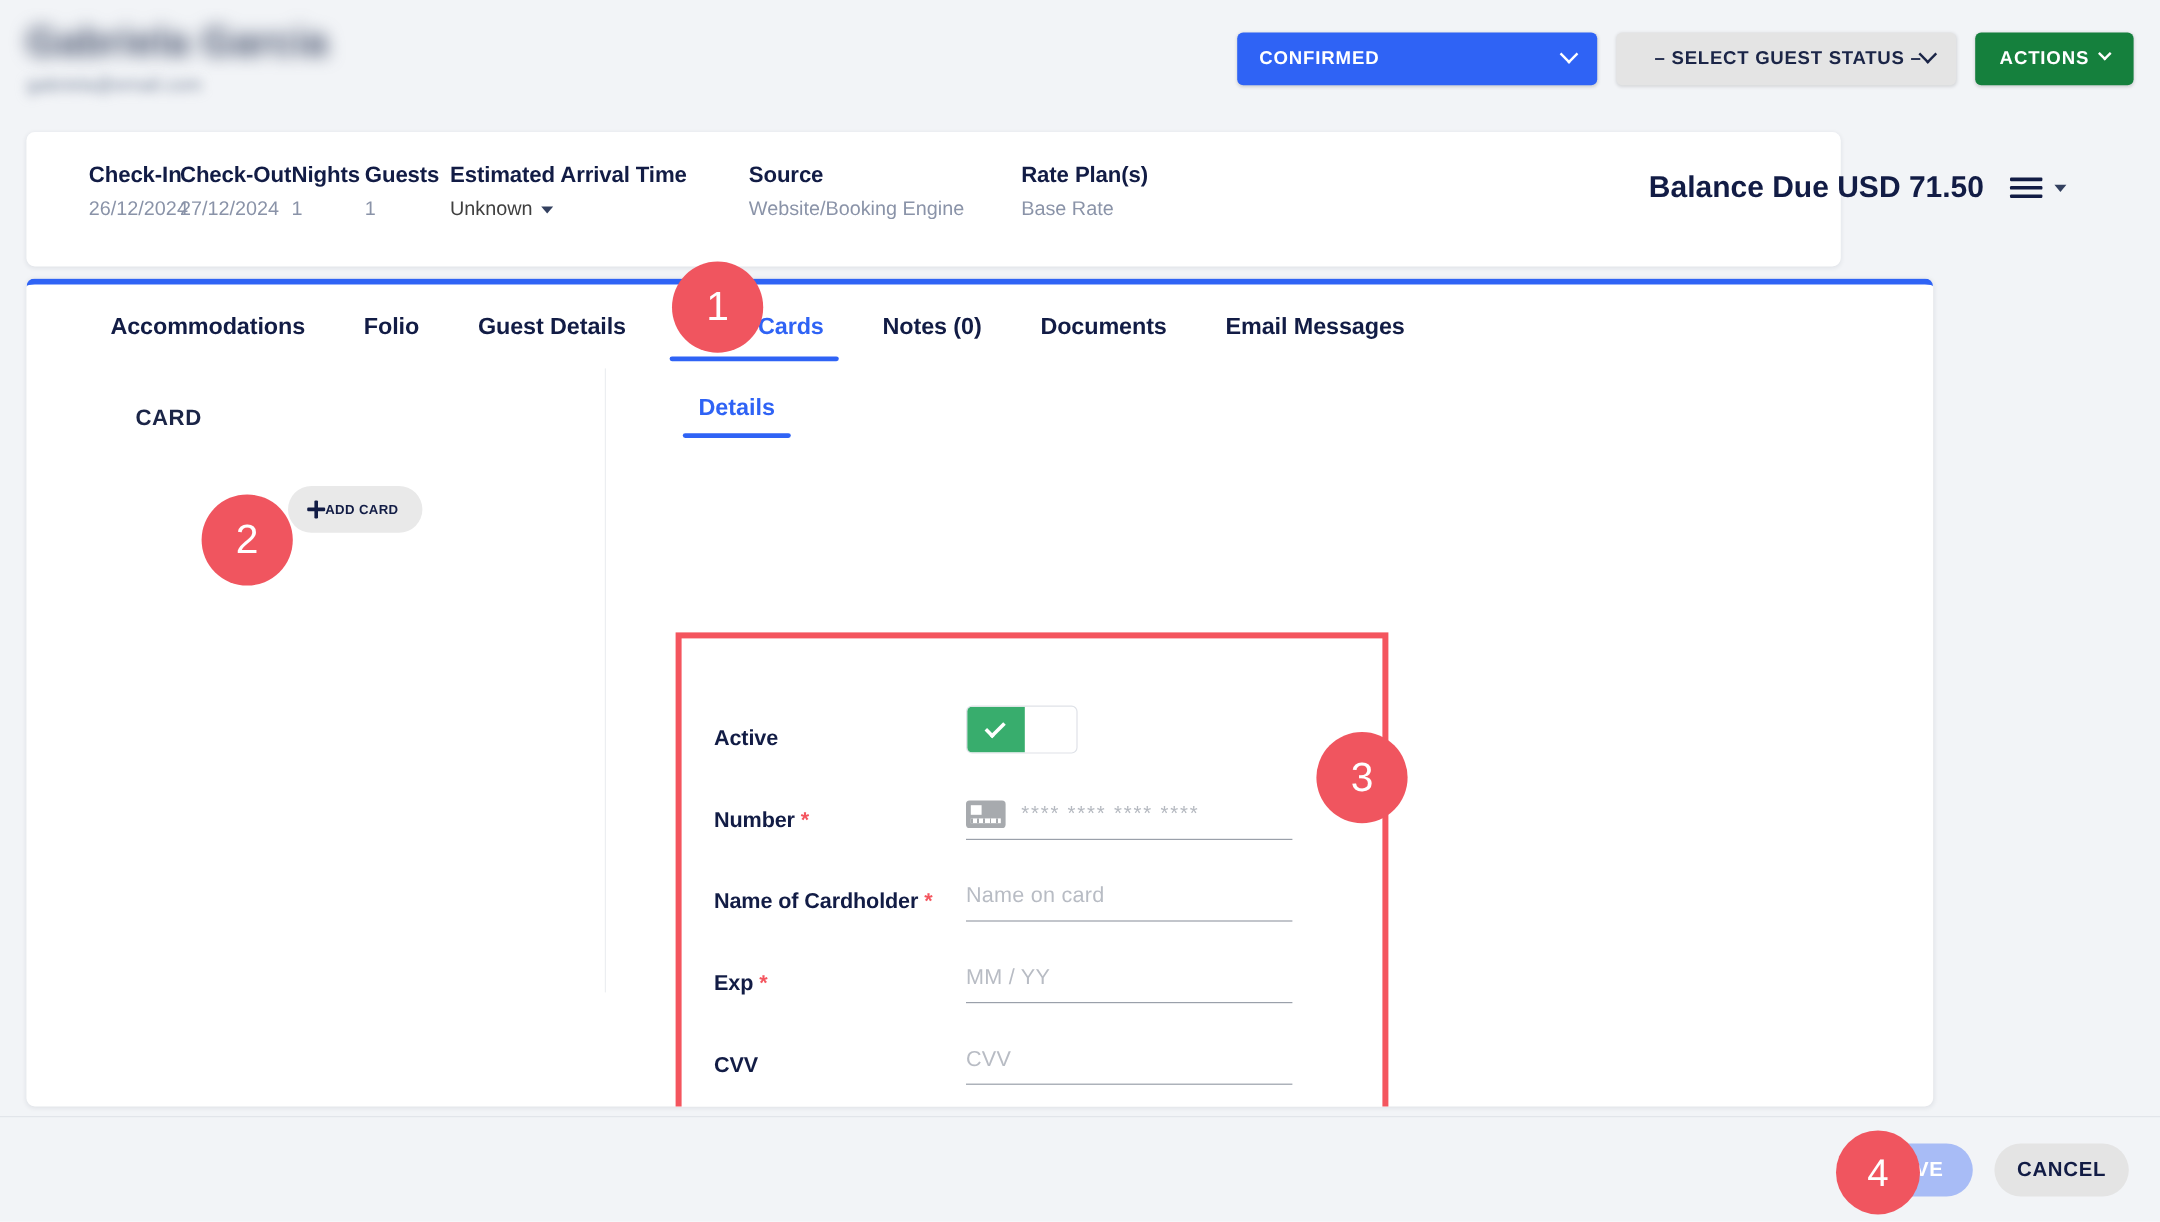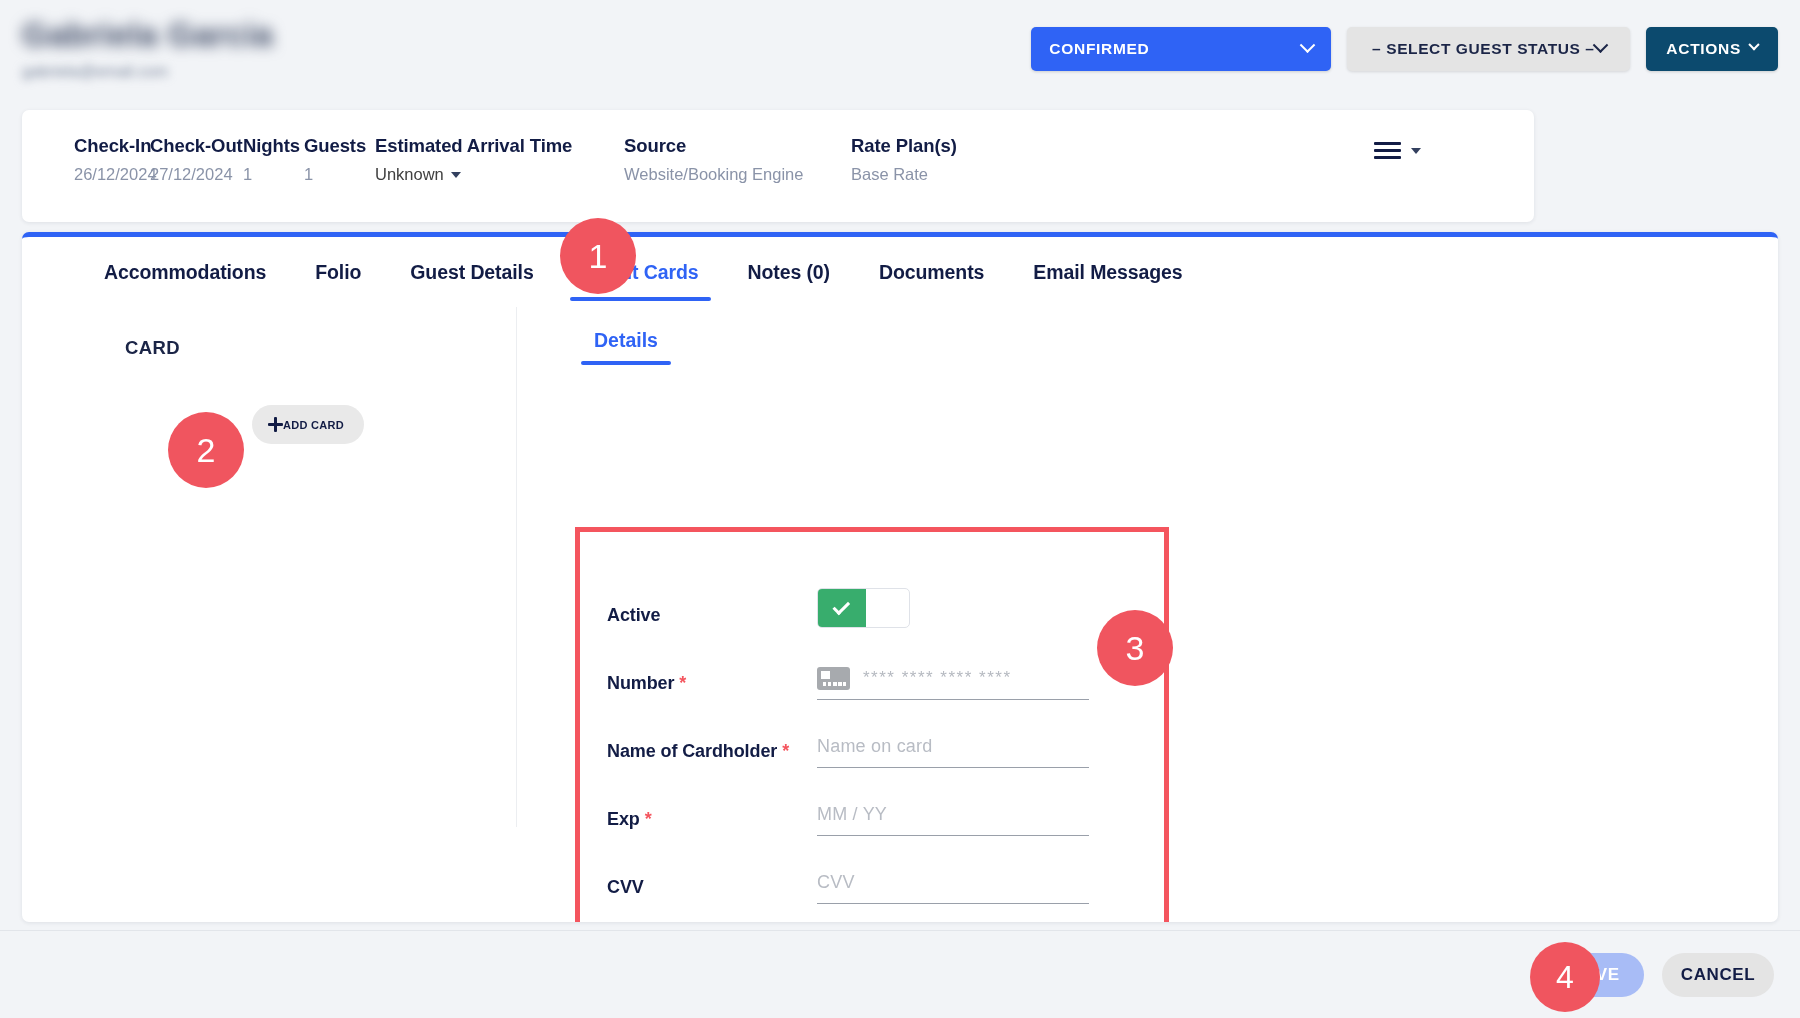--- a/index.html
+++ b/index.html
@@ -83,29 +83,29 @@
     background: #e4e4e4;
     color: #1b2547;
     border: none;
     border-radius: 5px;
     font-family: "Liberation Sans", sans-serif;
     font-size: 15.5px;
     font-weight: bold;
     letter-spacing: .6px;
     display: flex;
     align-items: center;
-    justify-content: center;
+    justify-content: flex-end;
     padding: 0 18px;
     cursor: pointer;
     box-shadow: 0 1px 3px rgba(0,0,0,.12);
   }
 
   .btn-actions {
     height: 44px;
-    background: #0c4a6e;
+    background: #15803d;
     color: #ffffff;
     border: none;
     border-radius: 5px;
     font-family: "Liberation Sans", sans-serif;
     font-size: 15.5px;
     font-weight: bold;
     letter-spacing: .7px;
     display: flex;
     align-items: center;
     gap: 9px;
@@ -211,28 +211,27 @@
     height: 3.4px;
     background: #121c45;
     border-radius: 1px;
   }
 
   
   .main-card {
     position: absolute;
     left: 22px;
     top: 232px;
-    width: 1756px;
+    width: 1589px;
     height: 690px;
     background: #ffffff;
     border-radius: 7px;
     border-top: 5px solid #2f63f5;
     box-shadow: 0 1px 4px rgba(20,30,60,.09);
     overflow: hidden;
-    padding-left: 12px;
   }
 
   .tab-bar {
     position: relative;
     height: 70px;
     padding-left: 70px;
     display: flex;
     align-items: flex-start;
     gap: 0;
   }
@@ -586,20 +585,21 @@
       <div class="summary-value">Website/Booking Engine</div>
     </div>
 
     <div class="summary-field" style="width:160px">
       <div class="summary-label">Rate Plan(s)</div>
       <div class="summary-value">Base Rate</div>
     </div>
   </div>
 
   <div class="balance-block">
+    <div class="balance-text">Balance Due USD 71.50</div>
     <div class="hamburger-wrap">
       <span class="hamburger">
         <span></span>
           <span></span>
           <span></span>
       </span>
       <span class="chev-down"></span>
     </div>
   </div>
 </div>

